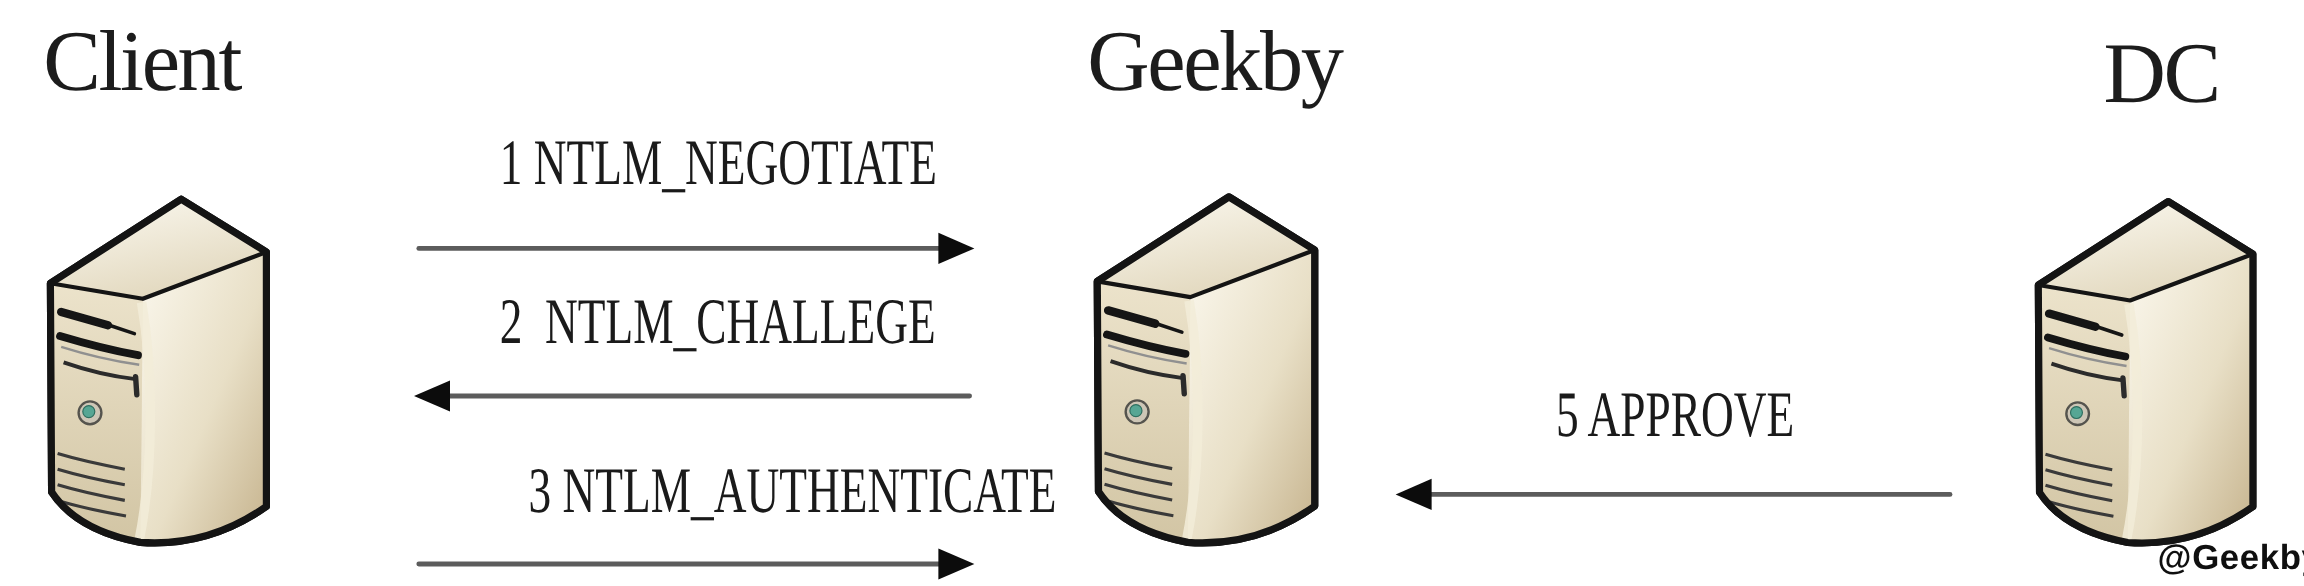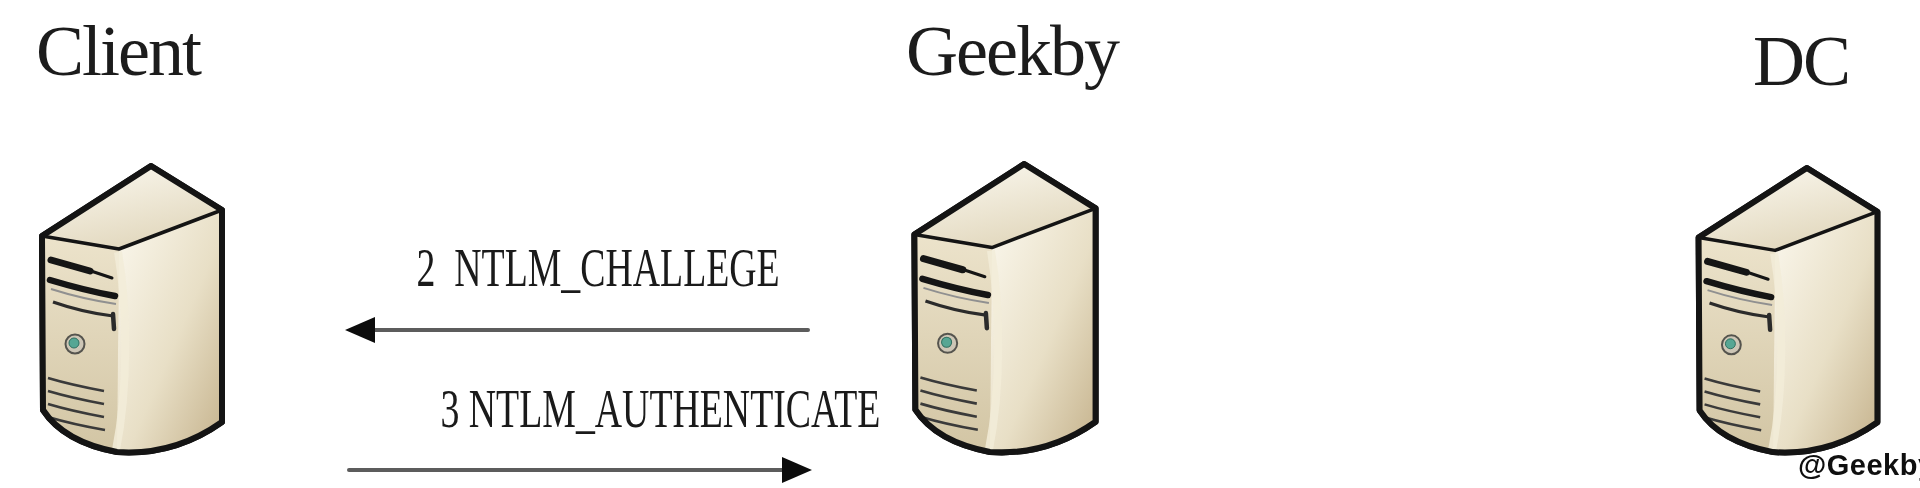--- a/index.html
+++ b/index.html
@@ -89,34 +89,48 @@
   <svg class="tower" style="left:38px;  top:160px;" width="190" height="300" viewBox="0 0 190 300">
       <use href="#tower-shape"></use>
     </svg>
   <svg class="tower" style="left:908px; top:158px;" width="196" height="302" viewBox="0 0 190 300">
       <use href="#tower-shape"></use>
     </svg>
   <svg class="tower" style="left:1694px;top:162px;" width="190" height="298" viewBox="0 0 190 300">
       <use href="#tower-shape"></use>
     </svg>
 
+  <div class="message" style="left:347px; top:107px; width:463px;">
+    <div class="msg-label">1 NTLM_NEGOTIATE</div>
+    <div class="arrow right" style="top:86px;">
+      <div class="line"></div>
+      <div class="head"></div>
+    </div>
+  </div>
 
   <div class="message" style="left:347px; top:240px; width:463px;">
     <div class="msg-label">2  NTLM_CHALLEGE</div>
     <div class="arrow left" style="top:76px;">
       <div class="line"></div>
       <div class="head"></div>
     </div>
   </div>
 
   <div class="message" style="left:347px; top:357px; width:463px;margin-top:24px;">
     <div class="msg-label shift-r">3 NTLM_AUTHENTICATE</div>
     <div class="arrow right" style="top:75px;">
       <div class="line"></div>
       <div class="head"></div>
     </div>
   </div>
 
 
+  <div class="message" style="left:1165px; top:317px; width:462px;">
+    <div class="msg-label">5 APPROVE</div>
+    <div class="arrow left" style="top:81px;">
+      <div class="line"></div>
+      <div class="head"></div>
+    </div>
+  </div>
 
   <div class="watermark">@Geekby</div>
 
 </div>
 
 </body></html>

